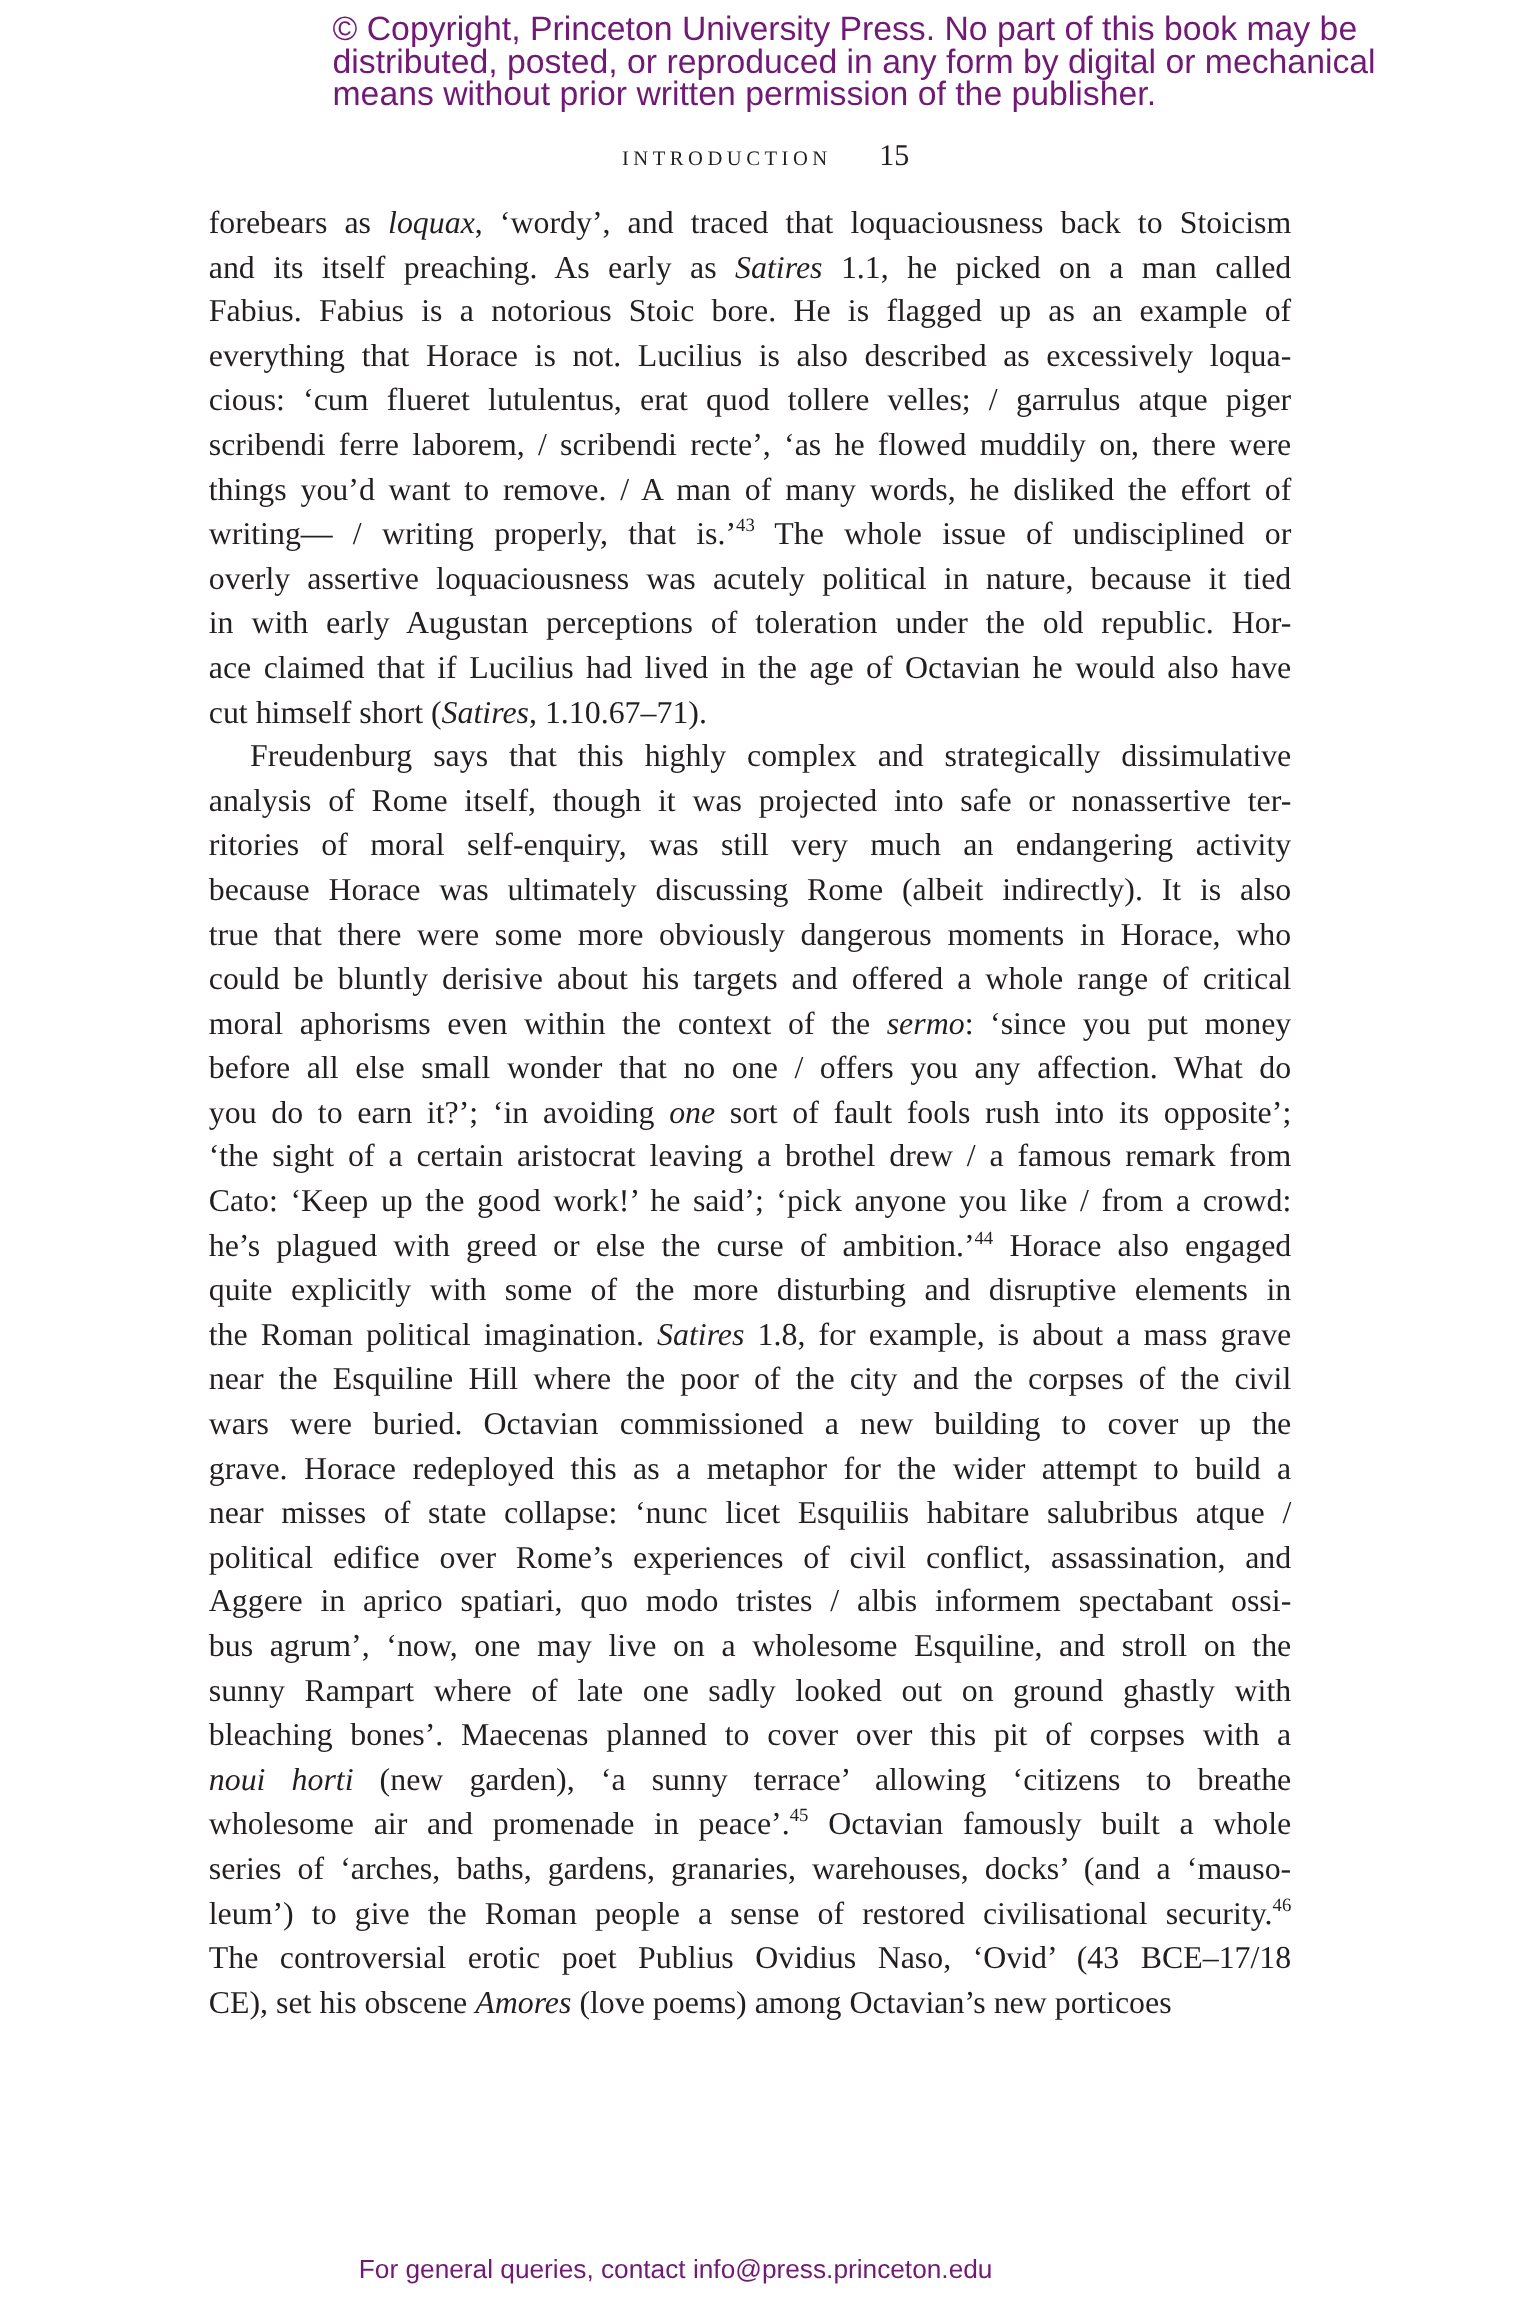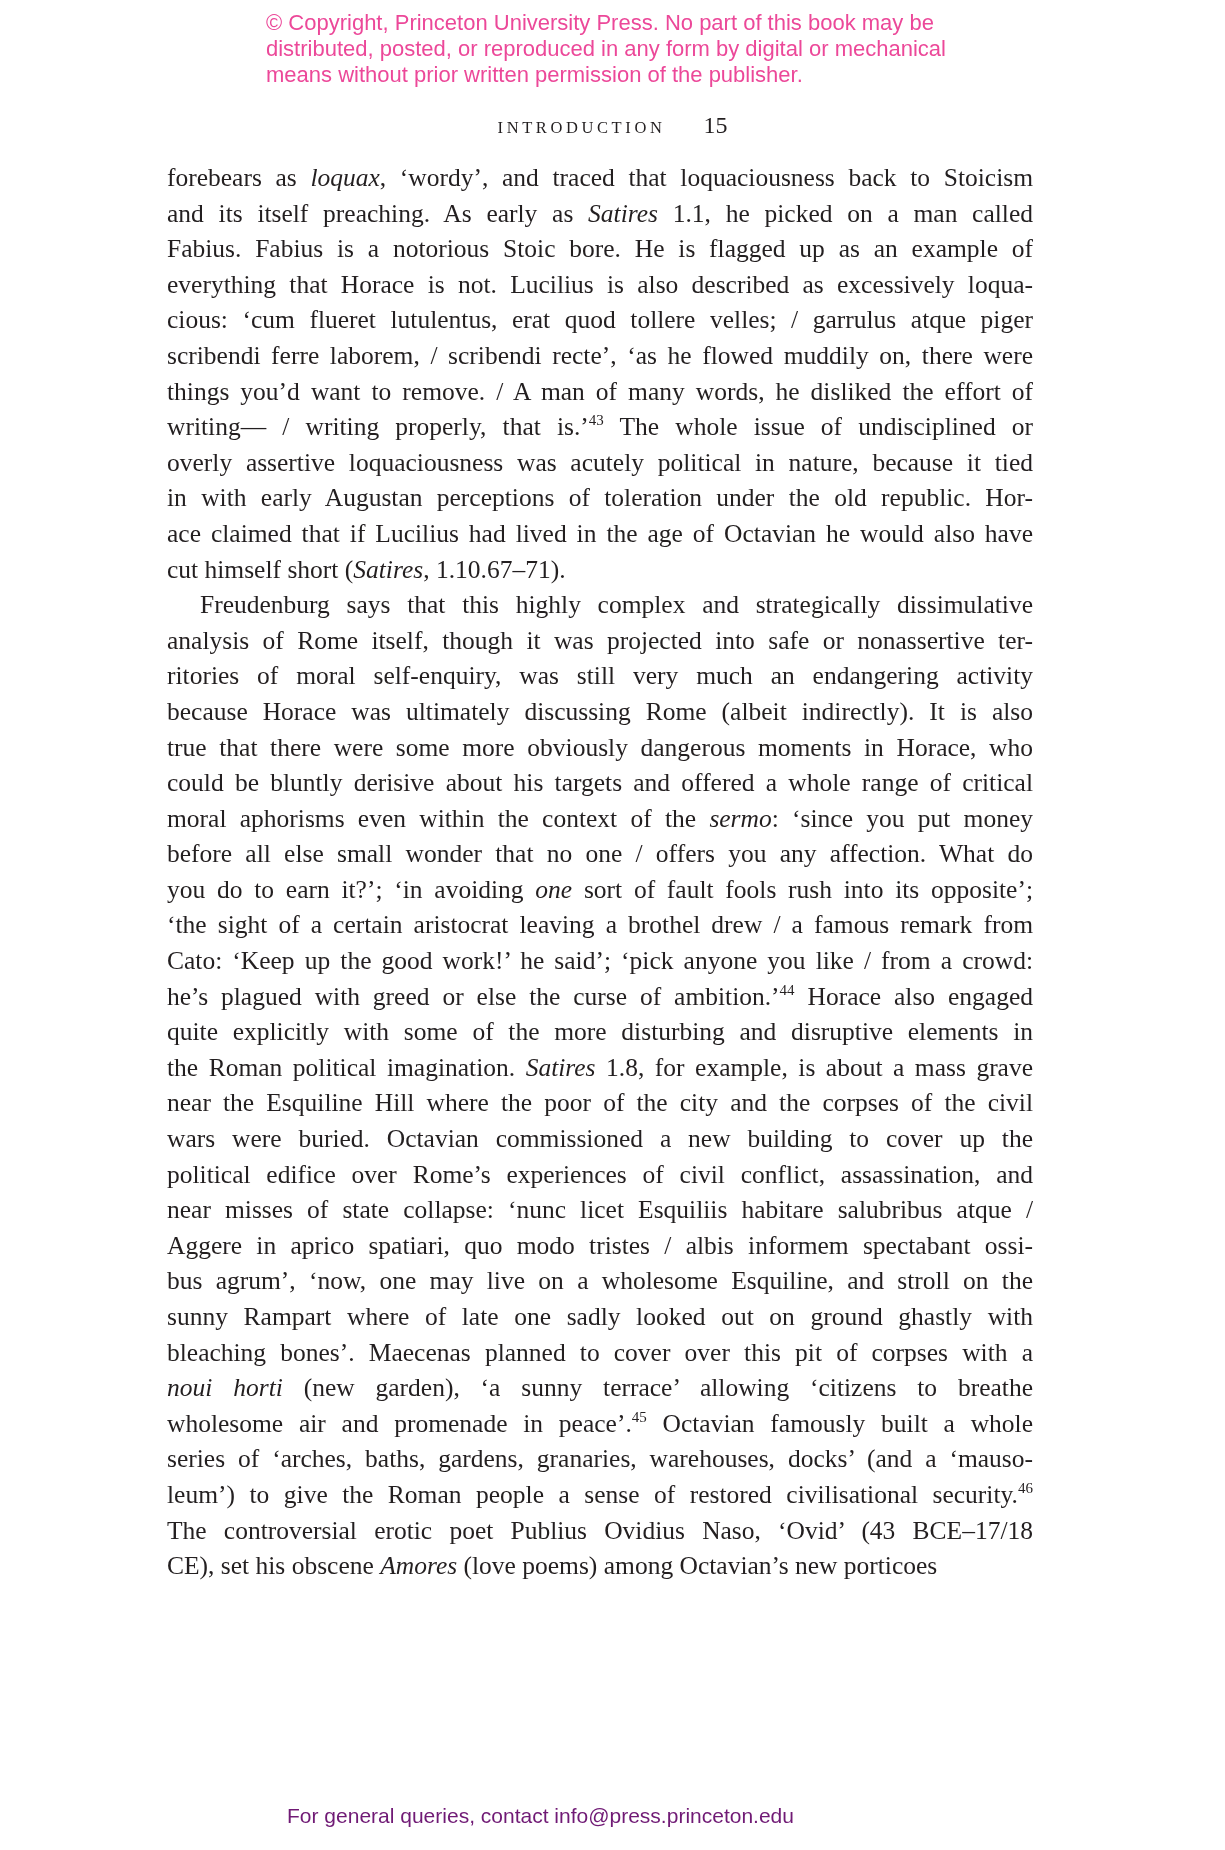--- a/index.html
+++ b/index.html
@@ -3,21 +3,21 @@
 <meta charset="utf-8">
 <style>
   html, body { margin: 0; padding: 0; background: #ffffff; }
   body {
     width: 1225px; height: 1850px; position: relative; overflow: hidden;
     color: #231f20;
   }
   .copyright {
     position: absolute; left: 266px; top: 10px; width: 720px;
     font-family: "Liberation Sans", sans-serif;
-    font-size: 22px; line-height: 26px; color: #ec4899;
+    font-size: 27px; line-height: 26px; color: #701a75;
   }
   .copyright div { white-space: nowrap; }
   .running-head {
     position: absolute; left: 0; top: 112px; width: 1225px; text-align: center;
     font-family: "Liberation Serif", serif; color: #231f20;
   }
   .running-head .rh-title {
     font-size: 16.5px; letter-spacing: 3.6px; text-transform: uppercase;
   }
   .running-head .rh-page { font-size: 24px; margin-left: 38px; }
@@ -77,22 +77,23 @@
       <span class="line"><span>moral aphorisms even within the context of the </span><i>sermo</i><span>: ‘since you put money</span></span>
       <span class="line"><span>before all else small wonder that no one / offers you any affection. What do</span></span>
       <span class="line"><span>you do to earn it?’; ‘in avoiding </span><i>one</i><span> sort of fault fools rush into its opposite’;</span></span>
       <span class="line"><span>‘the sight of a certain aristocrat leaving a brothel drew / a famous remark from</span></span>
       <span class="line"><span>Cato: ‘Keep up the good work!’ he said’; ‘pick anyone you like / from a crowd:</span></span>
       <span class="line"><span>he’s plagued with greed or else the curse of ambition.’</span><sup>44</sup><span> Horace also engaged</span></span>
       <span class="line"><span>quite explicitly with some of the more disturbing and disruptive elements in</span></span>
       <span class="line"><span>the Roman political imagination. </span><i>Satires</i><span> 1.8, for example, is about a mass grave</span></span>
       <span class="line"><span>near the Esquiline Hill where the poor of the city and the corpses of the civil</span></span>
       <span class="line"><span>wars were buried. Octavian commissioned a new building to cover up the</span></span>
+      <span class="line"><span>grave. Horace redeployed this as a metaphor for the wider attempt to build a</span></span>
+      <span class="line"><span>near misses of state collapse: ‘nunc licet Esquiliis habitare salubribus atque /</span></span>
       <span class="line"><span>political edifice over Rome’s experiences of civil conflict, assassination, and</span></span>
-      <span class="line"><span>near misses of state collapse: ‘nunc licet Esquiliis habitare salubribus atque /</span></span>
       <span class="line"><span>Aggere in aprico spatiari, quo modo tristes / albis informem spectabant ossi-</span></span>
       <span class="line"><span>bus agrum’, ‘now, one may live on a wholesome Esquiline, and stroll on the</span></span>
       <span class="line"><span>sunny Rampart where of late one sadly looked out on ground ghastly with</span></span>
       <span class="line"><span>bleaching bones’. Maecenas planned to cover over this pit of corpses with a</span></span>
       <span class="line"><i>noui horti</i><span> (new garden), ‘a sunny terrace’ allowing ‘citizens to breathe</span></span>
       <span class="line"><span>wholesome air and promenade in peace’.</span><sup>45</sup><span> Octavian famously built a whole</span></span>
       <span class="line"><span>series of ‘arches, baths, gardens, granaries, warehouses, docks’ (and a ‘mauso-</span></span>
       <span class="line"><span>leum’) to give the Roman people a sense of restored civilisational security.</span><sup>46</sup></span>
       <span class="line"><span>The controversial erotic poet Publius Ovidius Naso, ‘Ovid’ (43 BCE–17/18</span></span>
       <span class="line last"><span>CE), set his obscene </span><i>Amores</i><span> (love poems) among Octavian’s new porticoes</span></span>

